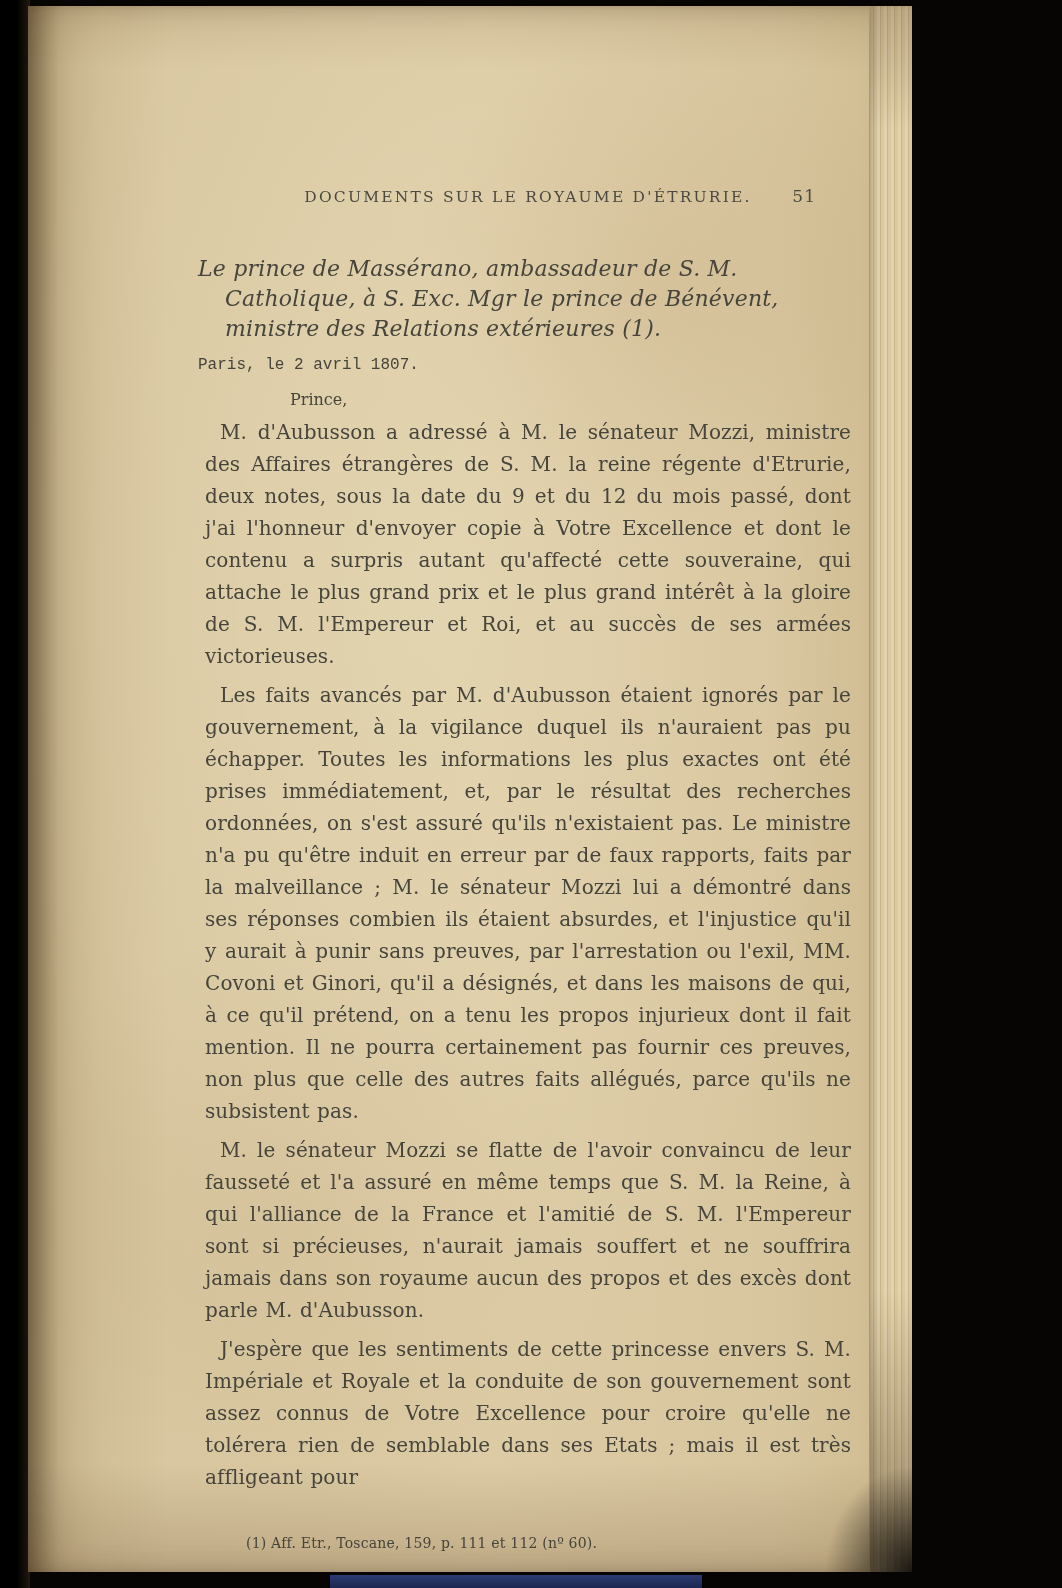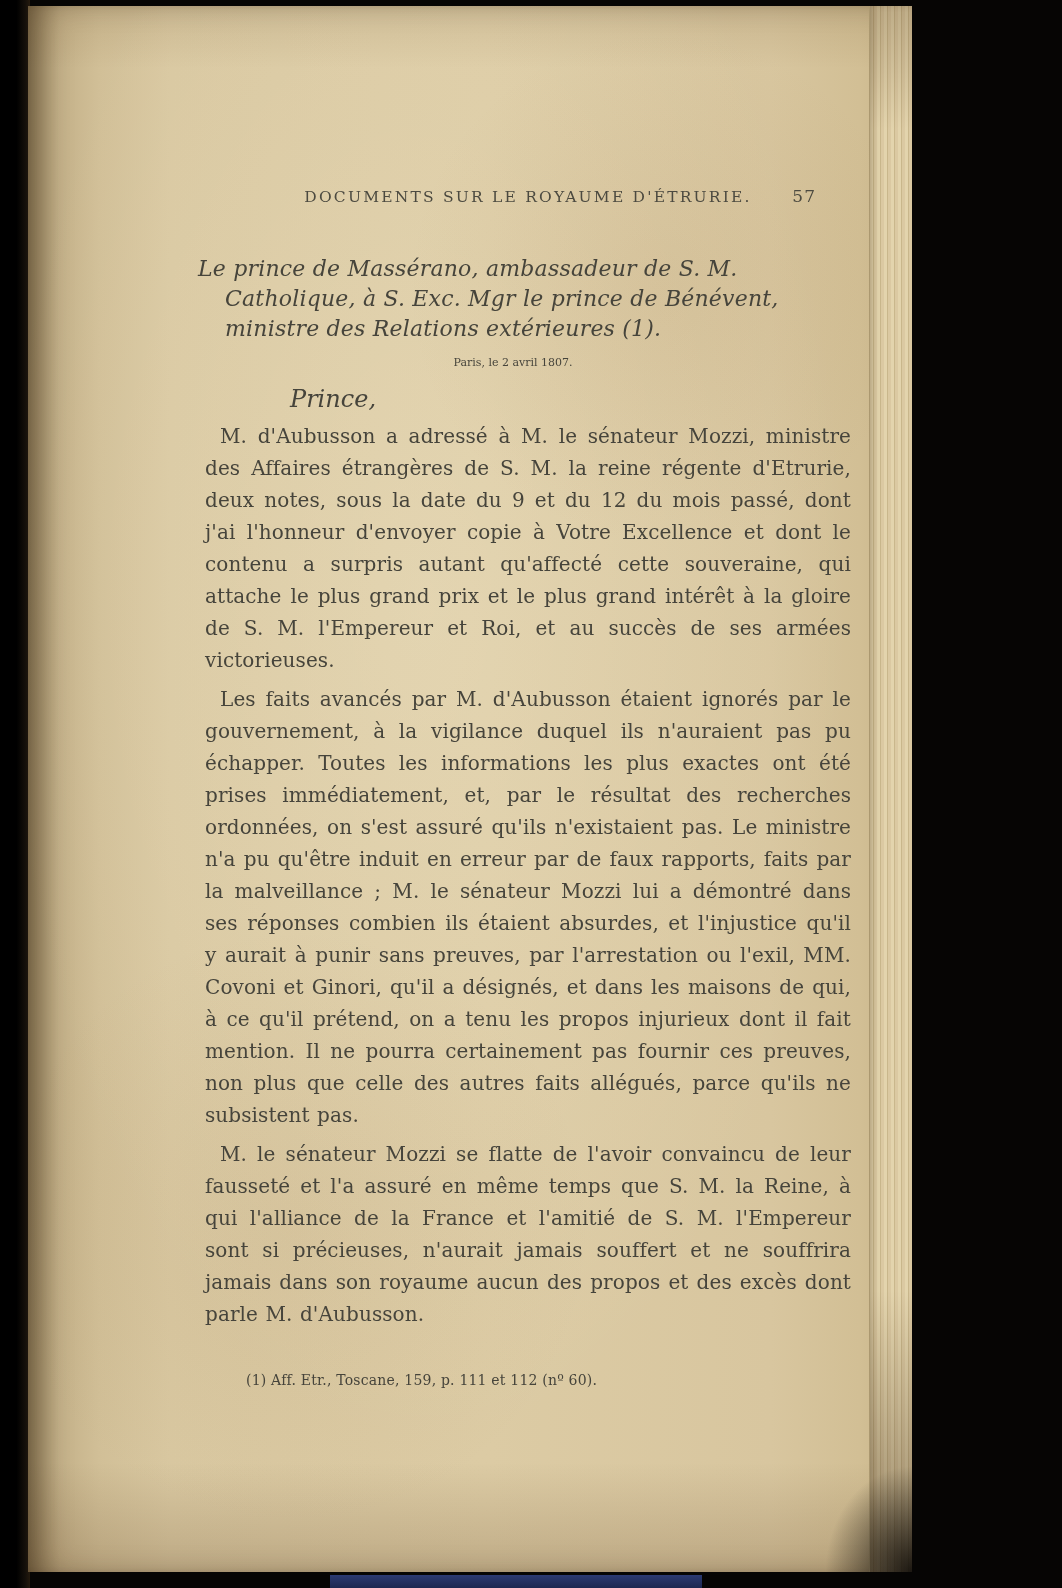--- a/index.html
+++ b/index.html
@@ -56,25 +56,26 @@
     font-size: 17px; letter-spacing: 1px;
   }
   .letter-heading {
     margin-top: 48px;
     font-style: italic;
     font-size: 22px; line-height: 30px;
     padding-left: 27px; text-indent: -27px;
     letter-spacing: 0.2px;
   }
   .dateline {
-    margin-top: 12px; text-align: center; padding-right: 30px;
-    font-size: 11px;
+    margin-top: 12px; text-align: left; padding-right: 30px;
+    font-size: 16px;
+    font-family: Liberation Mono, monospace;
   }
   .salutation {
-    margin-top: 16px; text-indent: 92px; font-size: 24px; font-style: italic;
+    margin-top: 16px; text-indent: 92px; font-size: 16px;
   }
   .body-para {
     margin: 7px; font-size: 20px; line-height: 32px;
     text-align: justify; text-indent: 15px;
     letter-spacing: 0.1px; word-spacing: 1px;
   }
   .footnote {
     margin-top: 42px; padding-left: 48px;
     font-size: 14px; letter-spacing: 0.2px;
   }
@@ -88,35 +89,36 @@
 
   <div class="paper">
 
     <div class="page-stack"></div>
     <div class="corner-shadow-br"></div>
 
     <div class="text-col">
 
       <div class="running-header">
         <span>DOCUMENTS SUR LE ROYAUME D'ÉTRURIE.</span>
-        <span class="page-number">57</span>
+        <span class="page-number">51</span>
       </div>
 
       <div class="letter-heading">Le prince de Massérano, ambassadeur de S. M. Catholique, à S. Exc. Mgr le prince de Bénévent, ministre des Relations extérieures (1).</div>
 
       <div class="dateline">Paris, le 2 avril 1807.</div>
 
       <div class="salutation">Prince,</div>
 
       <p class="body-para">M. d'Aubusson a adressé à M. le sénateur Mozzi, ministre des Affaires étrangères de S. M. la reine régente d'Etrurie, deux notes, sous la date du 9 et du 12 du mois passé, dont j'ai l'honneur d'envoyer copie à Votre Excellence et dont le contenu a surpris autant qu'affecté cette souveraine, qui attache le plus grand prix et le plus grand intérêt à la gloire de S. M. l'Empereur et Roi, et au succès de ses armées victorieuses.</p>
 
       <p class="body-para">Les faits avancés par M. d'Aubusson étaient ignorés par le gouvernement, à la vigilance duquel ils n'auraient pas pu échapper. Toutes les informations les plus exactes ont été prises immédiatement, et, par le résultat des recherches ordonnées, on s'est assuré qu'ils n'existaient pas. Le ministre n'a pu qu'être induit en erreur par de faux rapports, faits par la malveillance ; M. le sénateur Mozzi lui a démontré dans ses réponses combien ils étaient absurdes, et l'injustice qu'il y aurait à punir sans preuves, par l'arrestation ou l'exil, MM. Covoni et Ginori, qu'il a désignés, et dans les maisons de qui, à ce qu'il prétend, on a tenu les propos injurieux dont il fait mention. Il ne pourra certainement pas fournir ces preuves, non plus que celle des autres faits allégués, parce qu'ils ne subsistent pas.</p>
 
       <p class="body-para">M. le sénateur Mozzi se flatte de l'avoir convaincu de leur fausseté et l'a assuré en même temps que S. M. la Reine, à qui l'alliance de la France et l'amitié de S. M. l'Empereur sont si précieuses, n'aurait jamais souffert et ne souffrira jamais dans son royaume aucun des propos et des excès dont parle M. d'Aubusson.</p>
 
+      <p class="body-para">J'espère que les sentiments de cette princesse envers S. M. Impériale et Royale et la conduite de son gouvernement sont assez connus de Votre Excellence pour croire qu'elle ne tolérera rien de semblable dans ses Etats ; mais il est très affligeant pour</p>
 
       <div class="footnote">(1) Aff. Etr., Toscane, 159, p. 111 et 112 (nº 60).</div>
 
     </div>
   </div>
 
   <div class="blue-strip"></div>
 
 </div>
 

